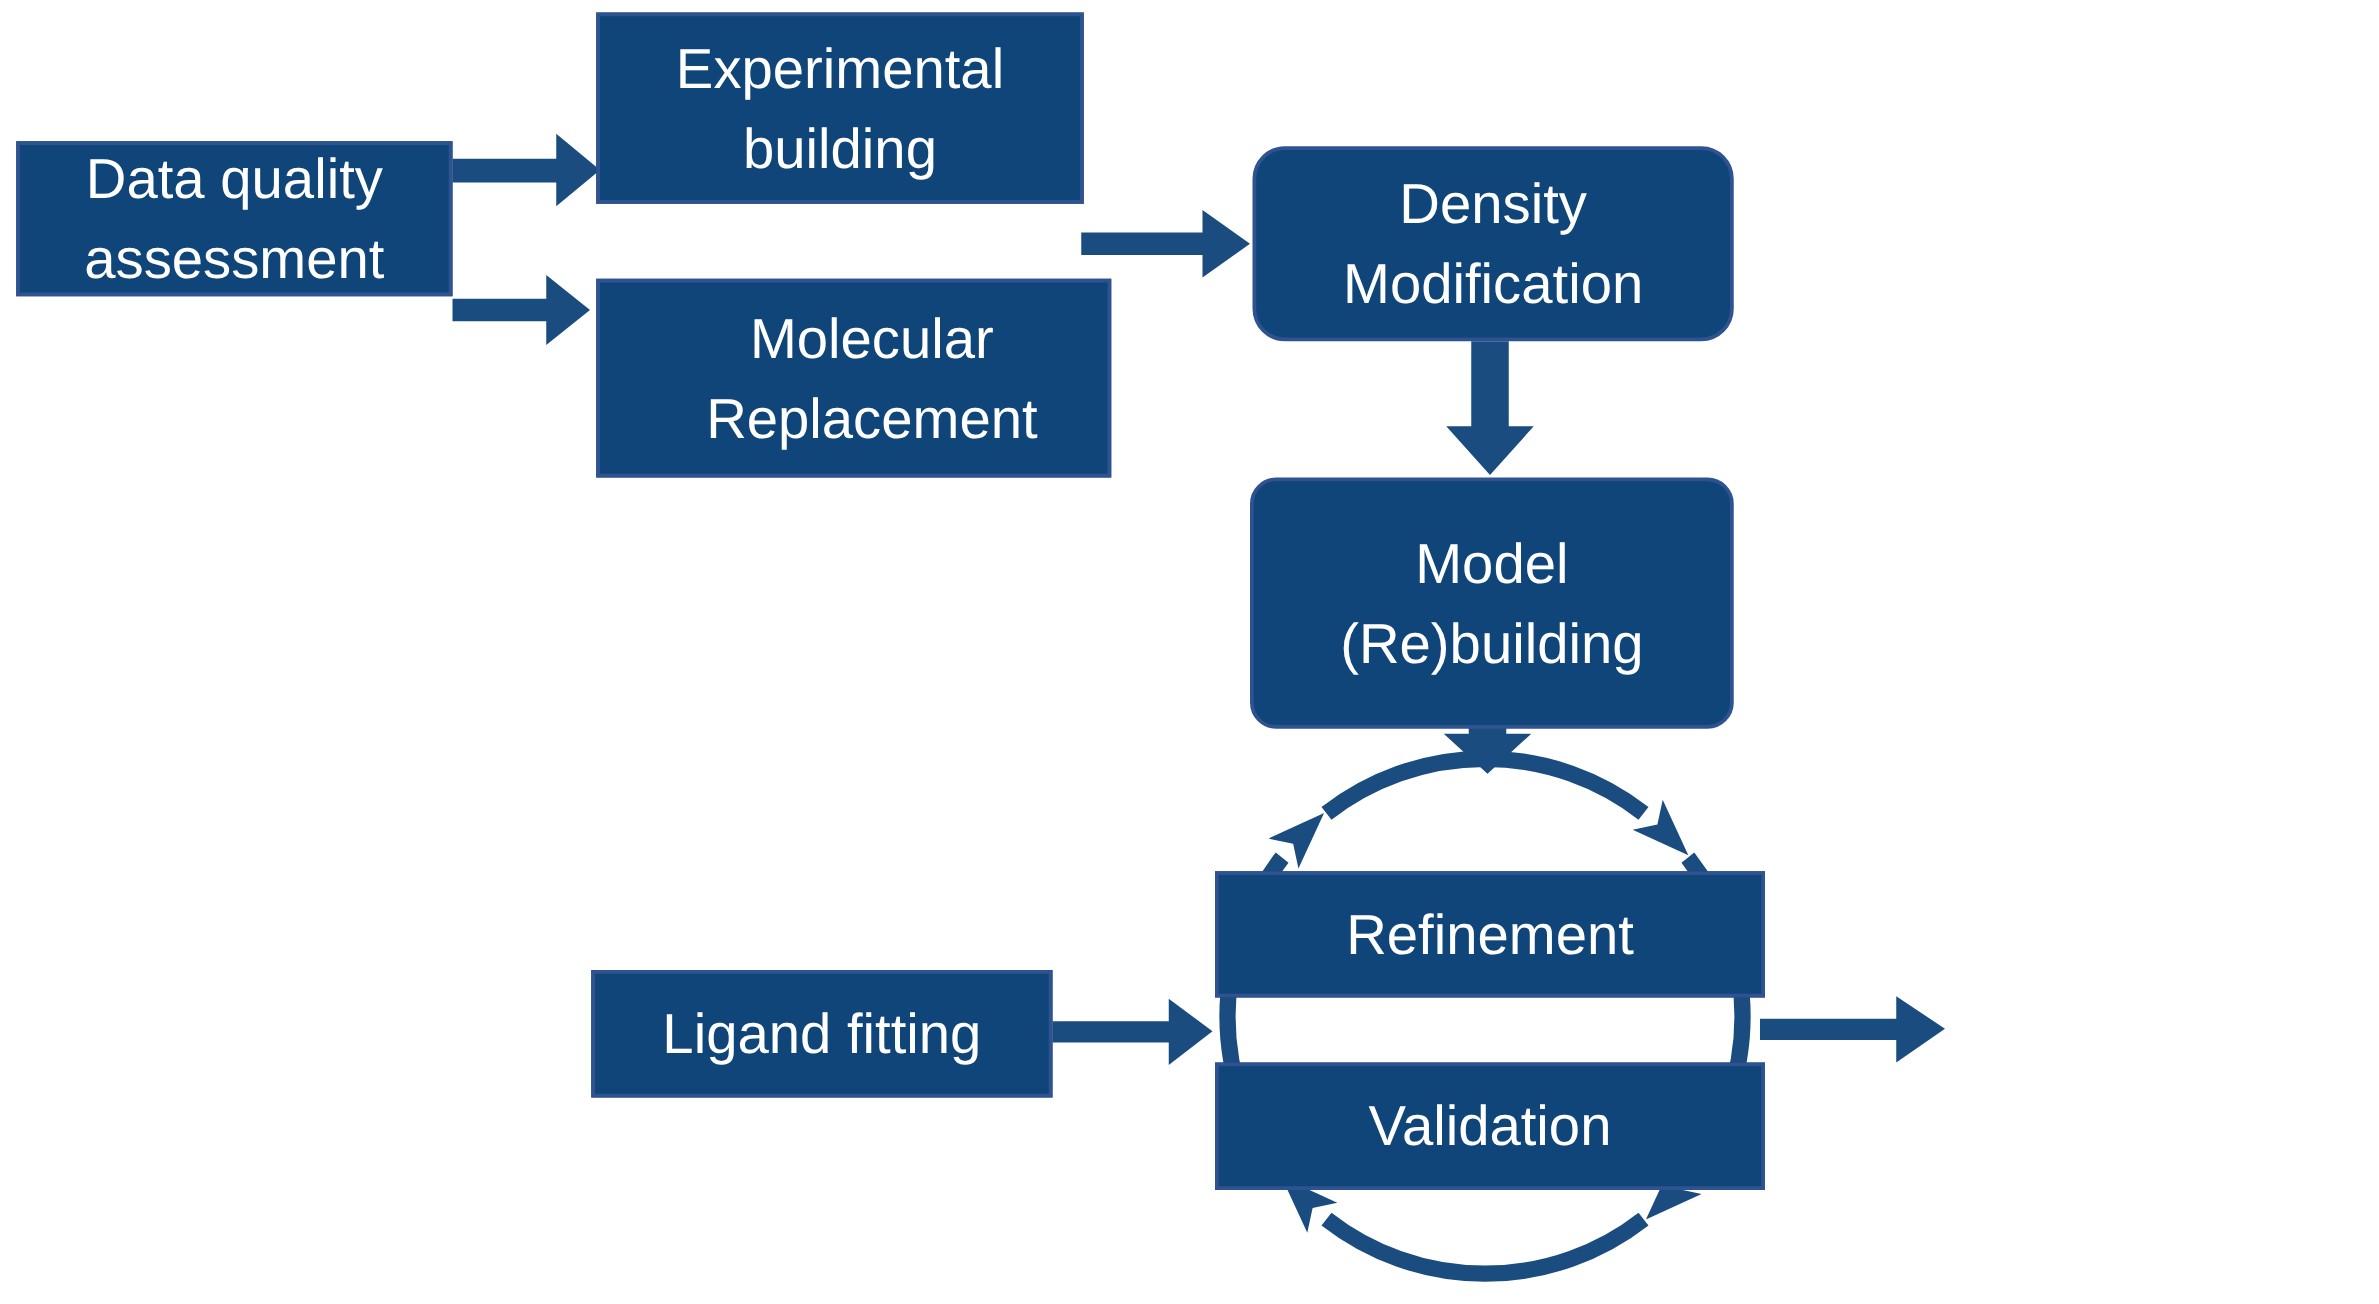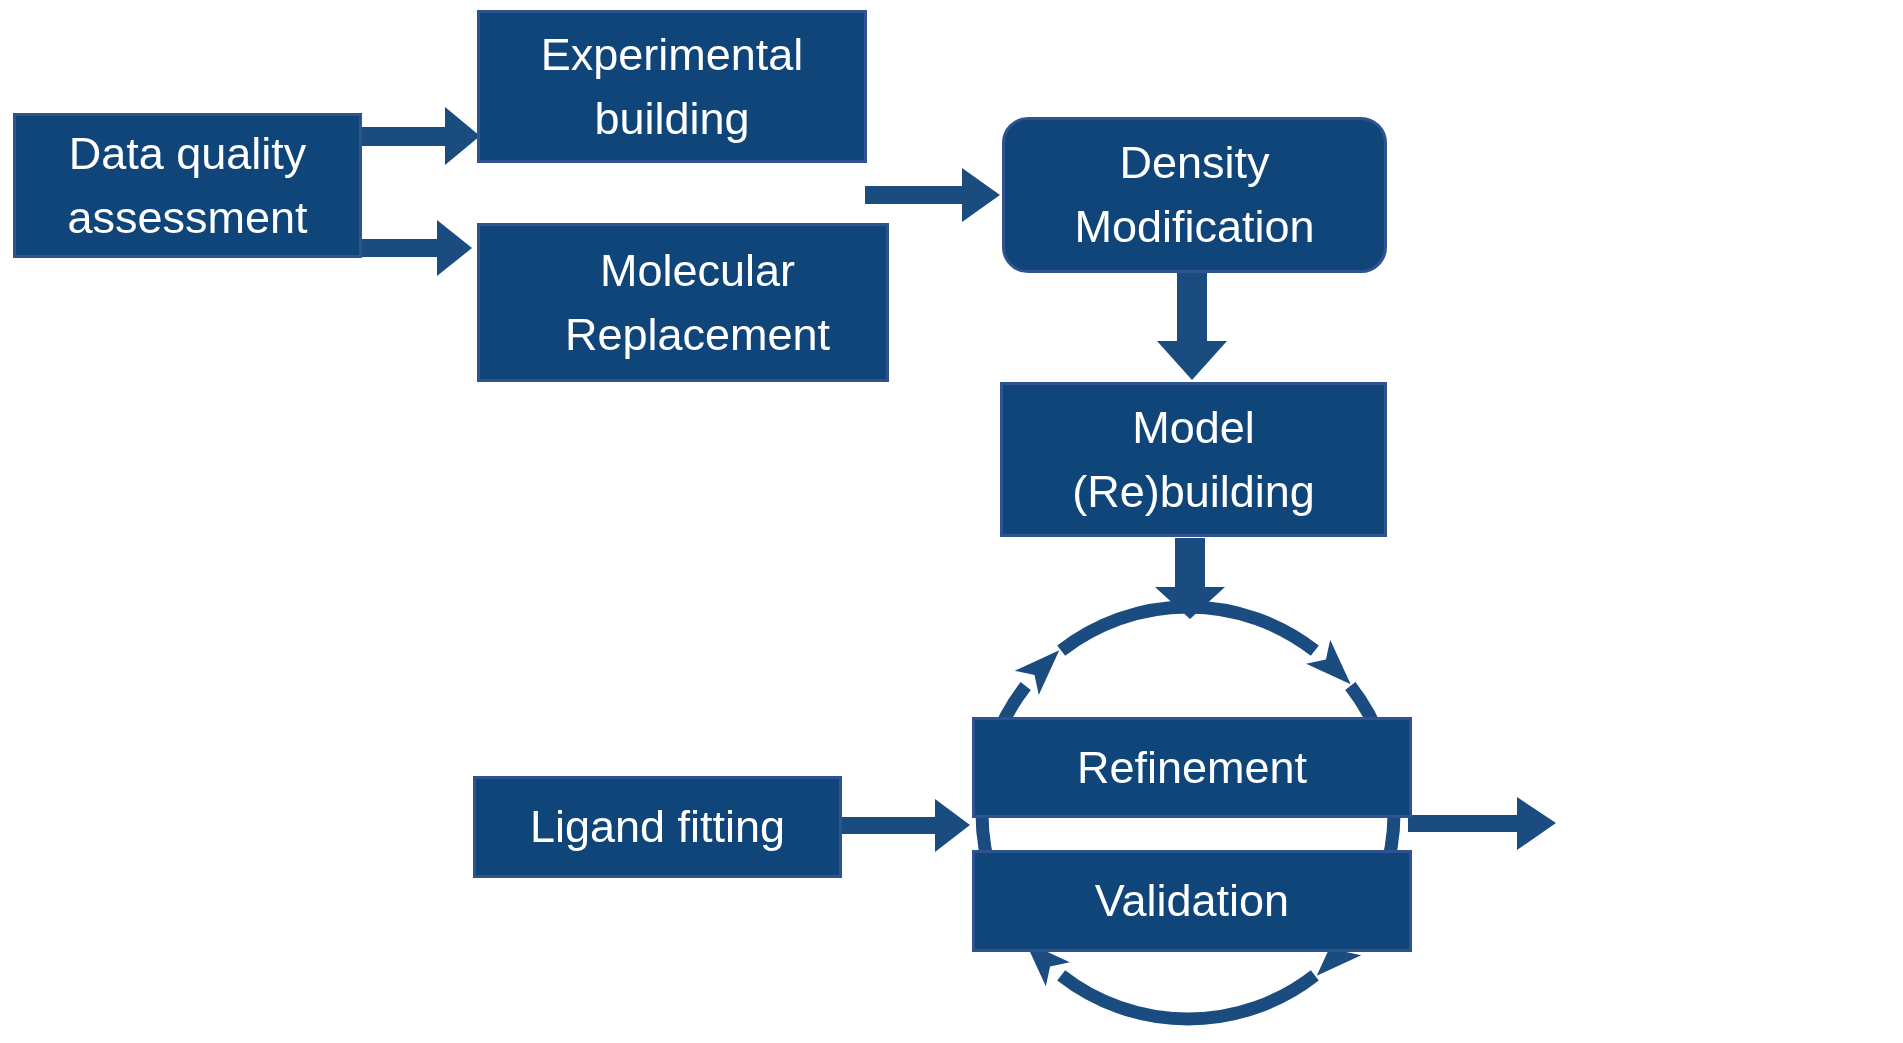--- a/index.html
+++ b/index.html
@@ -23,26 +23,26 @@
     color: var(--text);
     display: flex;
     align-items: center;
     justify-content: center;
     text-align: center;
     font-size: 45px;
     line-height: 1.42;
     padding: 0 10px;
   }
   
-  #n-dqa        { left: 13px;   top: 113px; width: 349px; height: 145px; }
+  #n-dqa        { left: 13px;   top: 113px; width: 349px; height: 124px; }
   #n-exp        { left: 477px;  top: 10px;  width: 390px; height: 153px; }
   #n-mr         { left: 477px;  top: 223px; width: 412px; height: 159px; padding-left: 39px; }
   #n-dm         { left: 1002px; top: 117px; width: 385px; height: 156px; border-radius: 26px; }
-  #n-model      { left: 1000px; top: 382px; width: 387px; height: 155px; }
-  #n-refine     { left: 972px;  top: 697px; width: 440px; height: 101px; margin-top: 20px; }
+  #n-model      { left: 1000px; top: 382px; width: 387px; height: 201px; border-radius: 21px; }
+  #n-refine     { left: 972px;  top: 697px; width: 440px; height: 101px; }
   #n-valid      { left: 972px;  top: 850px; width: 440px; height: 102px; }
   #n-ligand     { left: 473px;  top: 776px; width: 369px; height: 102px; }
   #n-depo       { left: 1557px; top: 775px; width: 331px; height: 104px; }
 </style>
 </head>
 <body>
 
 <div id="diagram">
 
   <svg id="connectors" viewBox="0 0 1903 1043" xmlns="http://www.w3.org/2000/svg">

